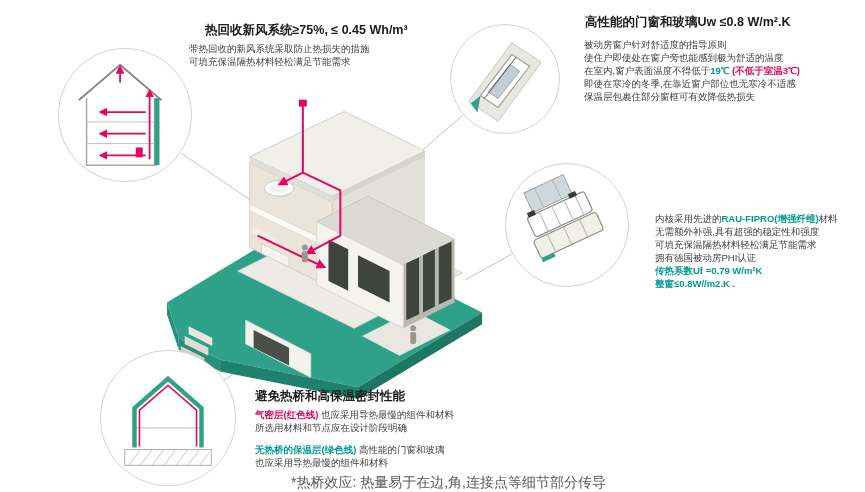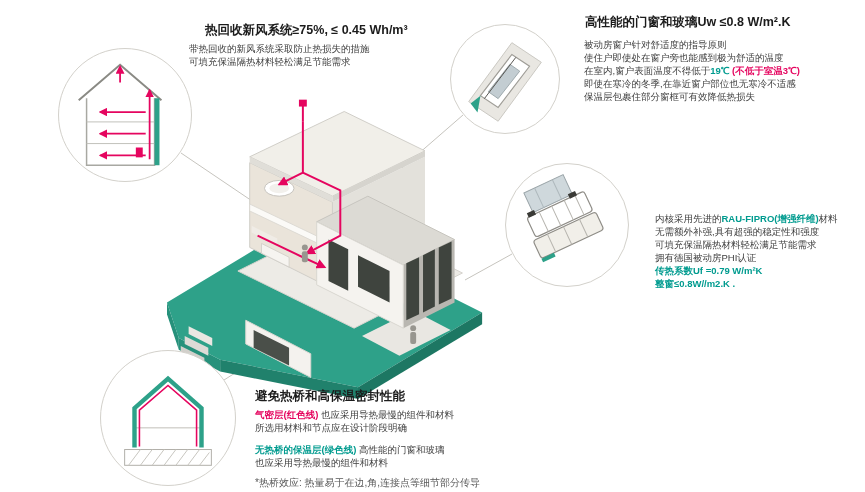--- a/index.html
+++ b/index.html
@@ -12,21 +12,21 @@
   .circle {
     position:absolute; border-radius:50%; background:#ffffff;
     border:1px solid #d3d1cb; box-sizing:border-box; overflow:hidden;
   }
   .title { position:absolute; font-size:12.5px; font-weight:bold; color:#1c1c1c; white-space:nowrap; }
   .body  { position:absolute; font-size:9.5px; color:#404040; line-height:13px; white-space:nowrap; }
   .teal { color:#009b8f; }
   .red  { color:#e5055f; }
   .b    { font-weight:bold; }
   .gap  { margin-top:9px; }
-  .footnote { font-size:10px; color:#595959; margin-top:7px; }
+  .footnote { font-size:14px; color:#595959; margin-top:7px;margin-left:36px; }
 </style>
 </head>
 <body>
 
 <div class="canvas">
 
   <svg class="overlay" width="865" height="492">
     <line x1="181" y1="153" x2="258" y2="205" stroke="#c6c4be" stroke-width="1"></line>
     <line x1="463" y1="115" x2="402" y2="168" stroke="#c6c4be" stroke-width="1"></line>
     <line x1="512" y1="254" x2="465" y2="280" stroke="#c6c4be" stroke-width="1"></line>

